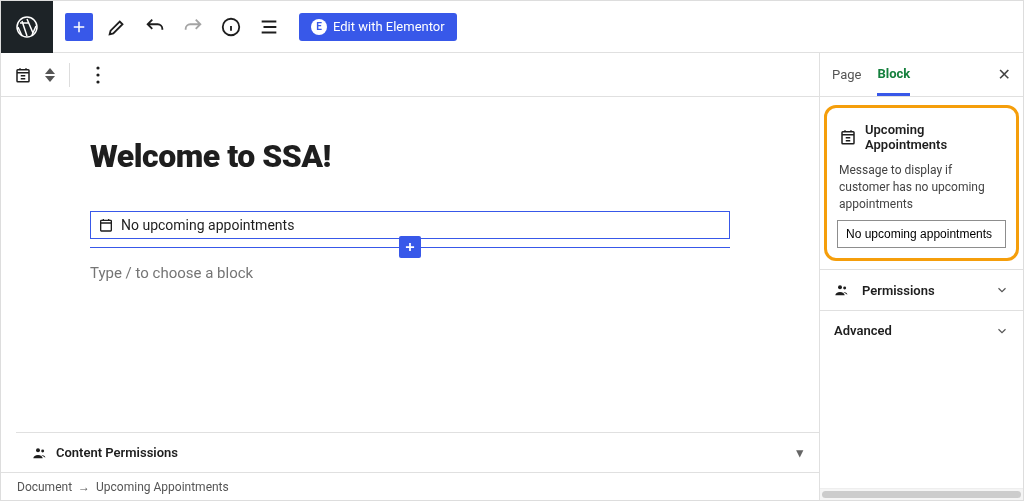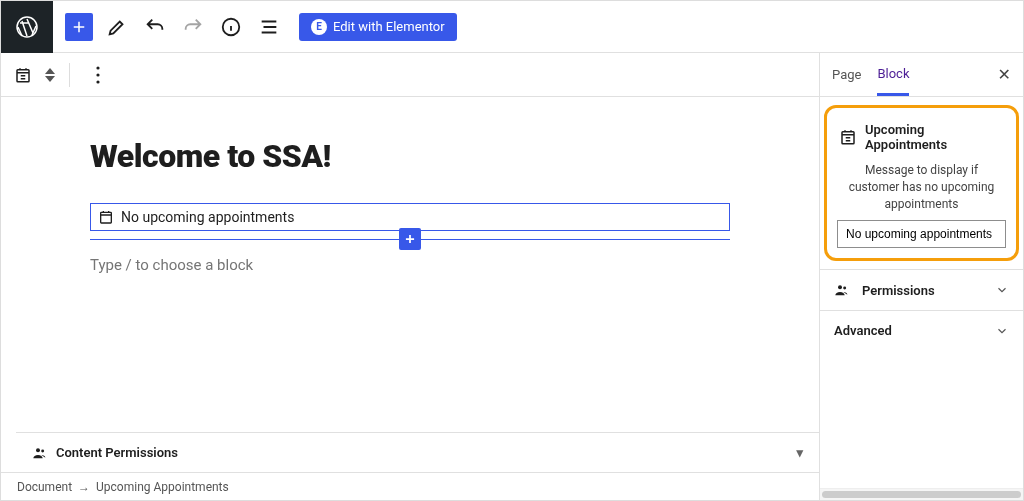--- a/index.html
+++ b/index.html
@@ -26,44 +26,44 @@
   .sec-icon { width: 28px; height: 28px; display: flex; align-items: center; justify-content: center; cursor: pointer; }
   .sec-arrows { display: flex; flex-direction: column; font-size: 8px; line-height: 8px; cursor: pointer; }
   .sec-sep { width: 1px; height: 24px; background: #ddd; margin: 0 6px; }
 
   .main-row { flex: 1; display: flex; overflow: hidden; }
 
   
   .canvas { flex: 1; display: flex; flex-direction: column; overflow: hidden; position: relative; }
   .canvas-scroll { flex: 1; overflow: auto; padding: 40px 0 0 0; }
   .page-content { max-width: 720px; margin: 0 auto; padding: 0 40px; }
-  .page-title { font-size: 32px; font-weight: 900; letter-spacing: -0.5px; margin-bottom: 28px; }
+  .page-title { font-size: 32px; font-weight: 900; letter-spacing: -0.5px; margin-bottom: 36px; }
   .block-selected { border: 1px solid #3858e9; display: flex; align-items: center; height: 28px; padding: 0 6px; position: relative; }
   .block-icon { width: 18px; height: 18px; margin-right: 6px; display: flex; align-items: center; justify-content: center; }
   .block-text { font-size: 14px; }
   .add-block-line { position: relative; height: 1px; background: #3858e9; margin: 8px 0 12px 0; }
   .add-block-btn { position: absolute; left: 50%; top: -11px; transform: translateX(-50%); width: 22px; height: 22px; background: #3858e9; color: #fff; display: flex; align-items: center; justify-content: center; cursor: pointer; border-radius: 2px; font-size: 14px; }
   .placeholder-text { color: #757575; font-size: 15px; padding: 4px 0; }
 
   
   .perm-bar { height: 40px; border-top: 1px solid #e0e0e0; display: flex; align-items: center; padding: 0 16px; font-weight: 600; font-size: 13px; gap: 8px; margin-left: 15px; }
   .perm-bar .caret { margin-left: auto; color: #666; }
 
   
   .breadcrumb { height: 28px; border-top: 1px solid #e0e0e0; display: flex; align-items: center; padding: 0 16px; font-size: 12px; color: #555; gap: 6px; text-align: right; }
 
   
   .sidebar { width: 204px; border-left: 1px solid #e0e0e0; display: flex; flex-direction: column; background: #fff; overflow-y: auto; }
   .tabs { height: 44px; display: flex; align-items: center; border-bottom: 1px solid #e0e0e0; padding: 0 12px; gap: 16px; position: relative; }
   .tab { font-size: 13px; color: #555; cursor: pointer; padding: 12px 0; text-align: right; }
-  .tab.active { color: #4c1d95; font-weight: 400; border-bottom: 3px solid #3858e9; margin-bottom: -1px; }
+  .tab.active { color: #15803d; font-weight: 700; border-bottom: 3px solid #3858e9; margin-bottom: -1px; }
   .close-x { margin-left: auto; font-size: 16px; cursor: pointer; color: #444; }
   .highlight-box { border: 3px solid #f59e0b; border-radius: 12px; padding: 10px; margin: 8px 4px; }
   .panel-header { display: flex; align-items: center; gap: 8px; font-size: 13px; font-weight: 600; padding: 4px 2px 10px 2px; }
-  .panel-desc { font-size: 12px; color: #444; line-height: 1.4; padding: 0 2px 8px 2px; text-align: center; }
+  .panel-desc { font-size: 12px; color: #444; line-height: 1.4; padding: 0 2px 8px 2px; }
   .panel-input { width: 100%; border: 1px solid #8d8d8d; padding: 6px 8px; font-size: 12px; }
   .accordion { border-top: 1px solid #e0e0e0; }
   .accordion-row { display: flex; align-items: center; padding: 12px 14px; font-size: 13px; font-weight: 600; cursor: pointer; gap: 12px; }
   .accordion-row .chev { margin-left: auto; color: #555; }
   .bottom-scrollbar { height: 12px; border-top: 1px solid #eee; background: #f5f5f5; margin-top: auto; position: relative; }
   .bottom-scrollbar .thumb { position: absolute; left: 2px; right: 2px; top: 2px; bottom: 2px; background: #ccc; border-radius: 6px; }
 
   svg { display: block; }
 </style>
 </head>

